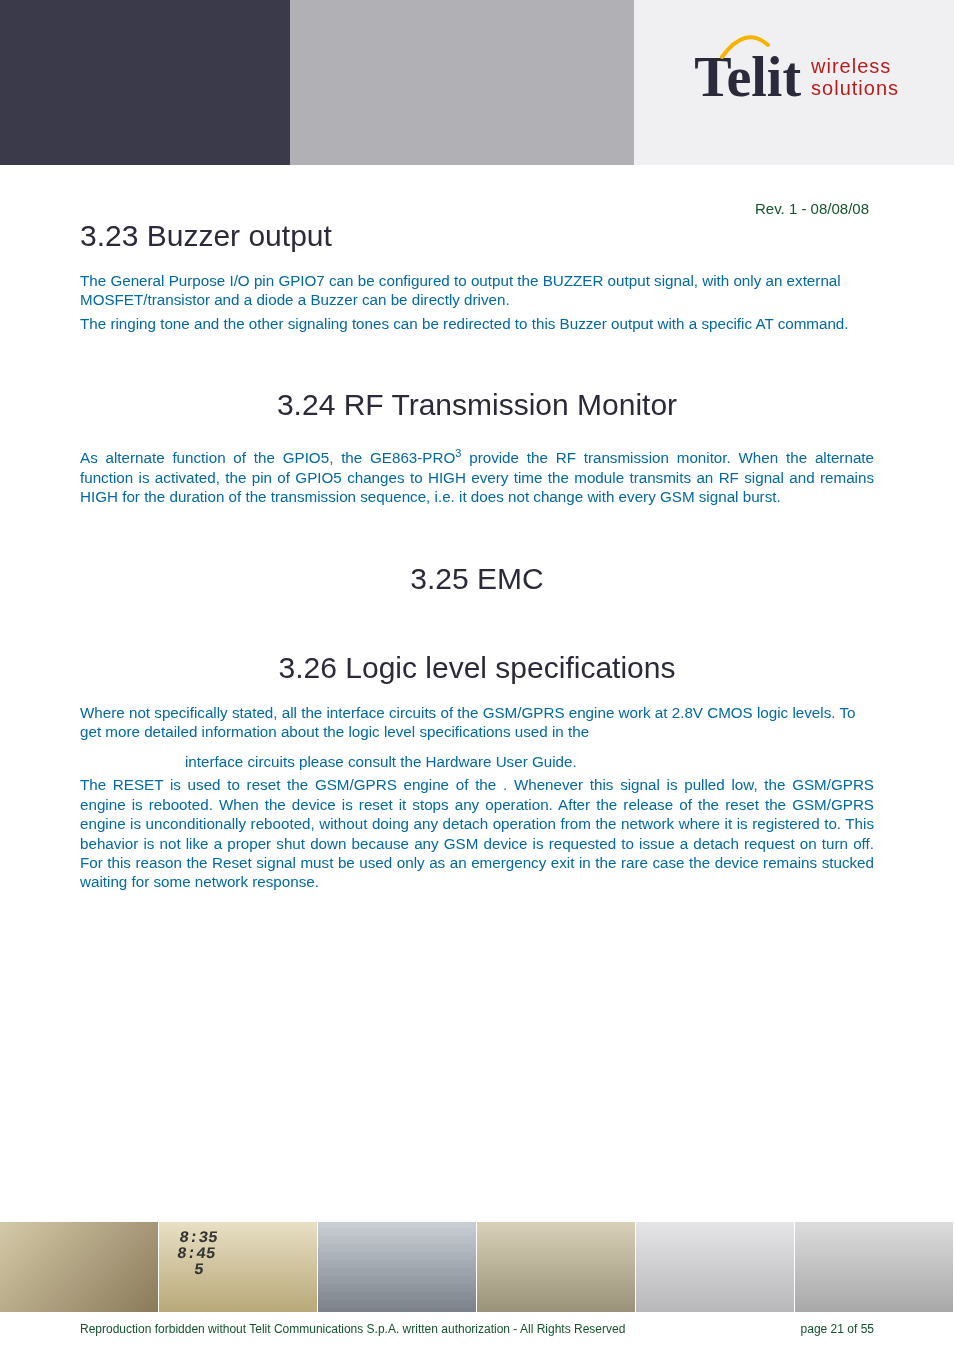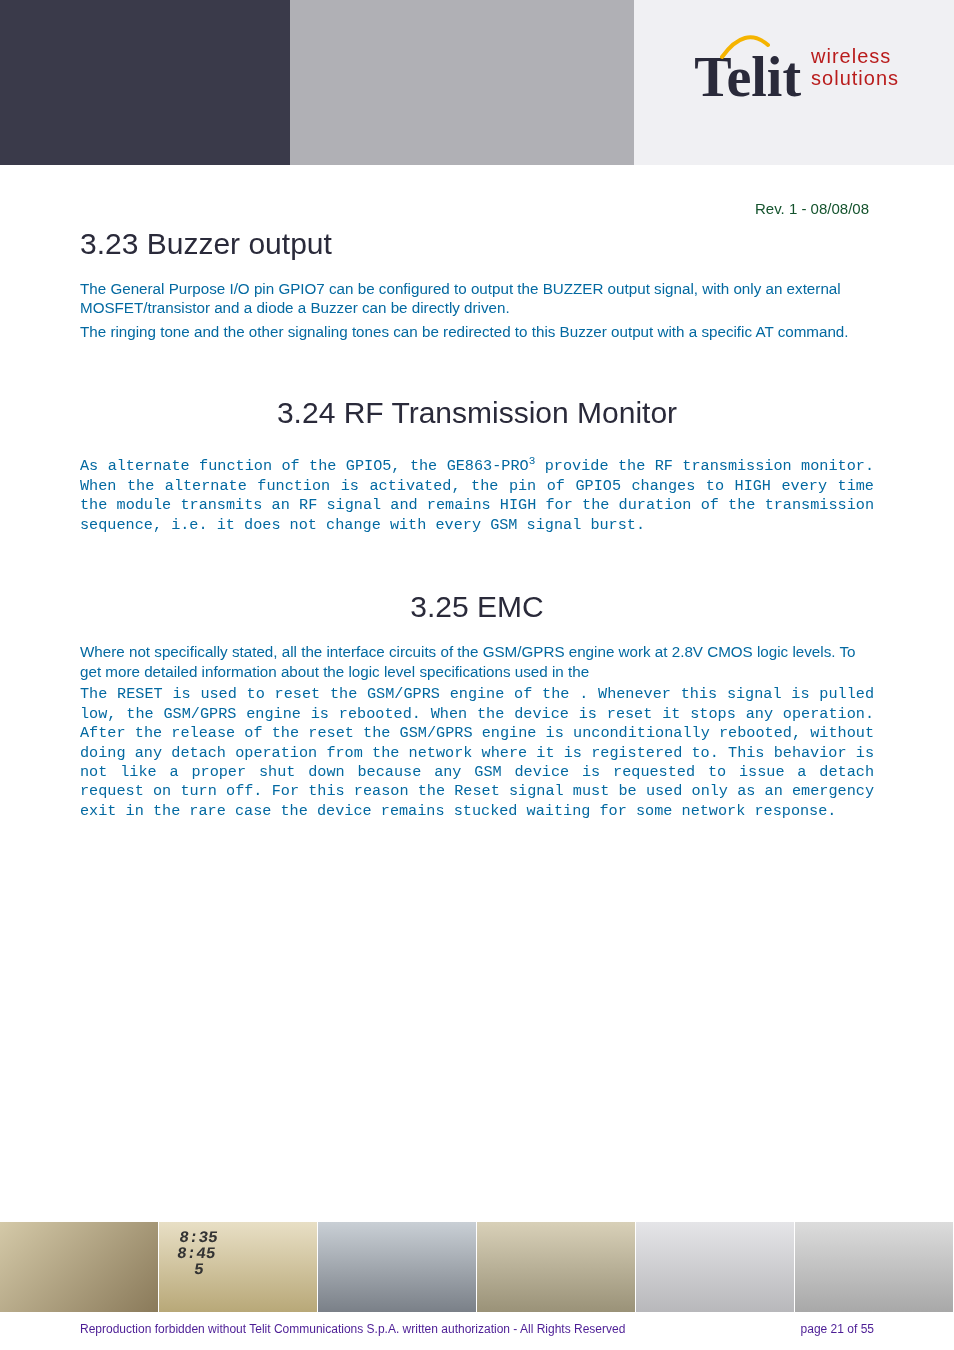--- a/index.html
+++ b/index.html
@@ -29,20 +29,21 @@
     left: 290px; top: 0;
     width: 344px;
     height: 165px;
     background: #b0b0b5;
   }
   .logo {
     position: absolute;
     right: 55px;
     top: 45px;
     display: flex;
+    align-items: center;
     gap: 10px;
   }
   .logo-mark {
     font-family: Georgia, 'Times New Roman', serif;
     font-size: 56px;
     font-weight: bold;
     color: #2a2a3a;
     position: relative;
   }
   .logo-swoosh {
@@ -71,29 +72,29 @@
     right: 80px;
     top: 215px;
   }
   h2 {
     font-size: 30px;
     font-weight: normal;
     color: #2a2a3a;
     margin-top: 26px;
     margin-bottom: 18px;
   }
-  h2.first { margin-top: 12px; }
+  h2.first { margin-top: 4px; }
   .section-gap { margin-top: 55px; text-align: center; }
   p {
     font-size: 15.2px;
     line-height: 1.28;
     color: #0369a1;
     margin-bottom: 4px;
   }
-  p.justify { text-align: justify; font-family: Liberation Mono, monospace; }
+  p.justify { text-align: justify; }
   p.indent-center { text-align: left; padding-left: 105px; margin-top: 10px; }
   sup { font-size: 11px; vertical-align: super; }
   .footer-strip {
     position: absolute;
     left: 0;
     right: 0;
     bottom: 38px;
     height: 90px;
     display: flex;
   }
@@ -109,21 +110,21 @@
   .fs3 { background: linear-gradient(180deg,#c9cfd5,#7a8088) !important; }
   .fs4 { background: linear-gradient(180deg,#d8d0b8,#9a9278) !important; }
   .fs5 { background: linear-gradient(180deg,#e5e5e8,#b8b8bb) !important; }
   .fs6 { background: linear-gradient(180deg,#dcdcdc,#a8a8a8) !important; }
   .footer-text {
     position: absolute;
     left: 80px;
     right: 80px;
     bottom: 14px;
     font-size: 12px;
-    color: #4c1d95;
+    color: #14532d;
     display: flex;
     justify-content: space-between;
   }
   .clock-digits {
     position:absolute; left:18px; top:8px;
     font-family: 'Courier New', monospace;
     font-weight:bold; color:#333; font-size:16px;
     line-height:1.0;
     transform: skewX(-8deg);
   }
@@ -156,21 +157,23 @@
   <p>The General Purpose I/O pin GPIO7 can be configured to output the BUZZER output signal, with only an external MOSFET/transistor and a diode a Buzzer can be directly driven.</p>
   <p>The ringing tone and the other signaling tones can be redirected to this Buzzer output with a specific AT command.</p>
 
   <h2 class="section-gap">3.24   RF Transmission Monitor</h2>
   <p class="justify" style="margin-top:24px;">
     <span>As alternate function of the GPIO5, the GE863-PRO</span><sup>3</sup><span> provide the RF transmission monitor. When the alternate function is activated, the pin of GPIO5 changes to HIGH every time the module transmits an RF signal and remains HIGH for the duration of the transmission sequence, i.e. it does not change with every GSM signal burst.</span>
   </p>
 
   <h2 class="section-gap">3.25   EMC</h2>
 
+  <h2 class="section-gap">3.26   Logic level specifications</h2>
   <p>Where not specifically stated, all the interface circuits of the GSM/GPRS engine work at 2.8V CMOS logic levels. To get more detailed information about the logic level specifications used in the</p>
+  <p class="indent-center">interface circuits please consult  the Hardware User Guide.</p>
 
   <p class="justify">The RESET is used to reset the GSM/GPRS engine of the                                        . Whenever this signal is pulled low, the GSM/GPRS engine is rebooted. When the device is reset it stops any operation. After the release of the reset the GSM/GPRS engine is unconditionally rebooted, without doing any detach operation from the network where it is registered to. This behavior is not like a proper shut down because any GSM device is requested to issue a detach request on turn off. For this reason the Reset signal must be used only as an emergency exit in the rare case the device remains stucked waiting for some network response.</p>
 
 </div>
 
 <div class="footer-strip">
   <div class="fs1"></div>
   <div class="fs2">
     <div class="clock-digits" style="white-space:pre;">8:35
 8:45

